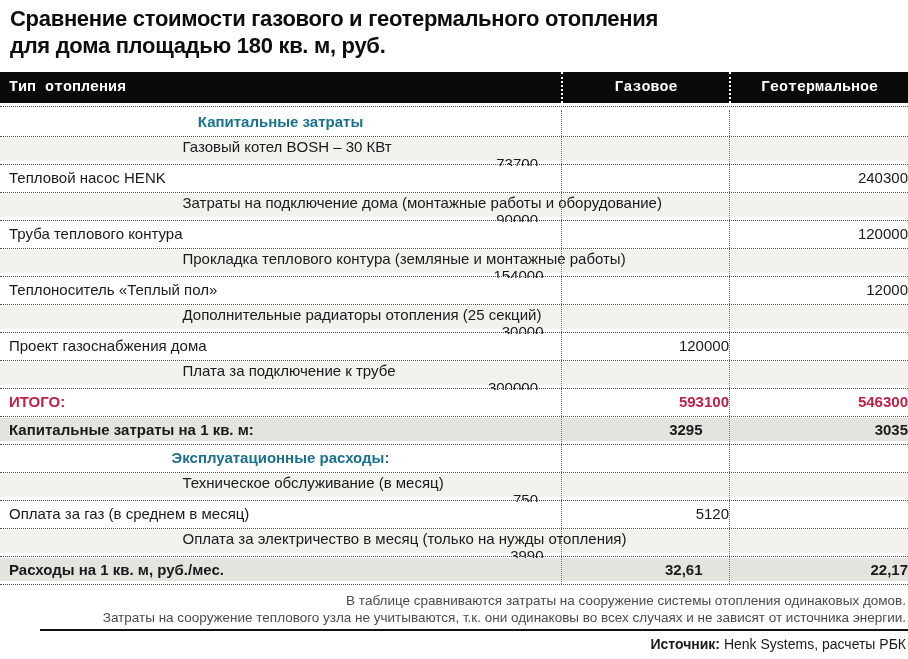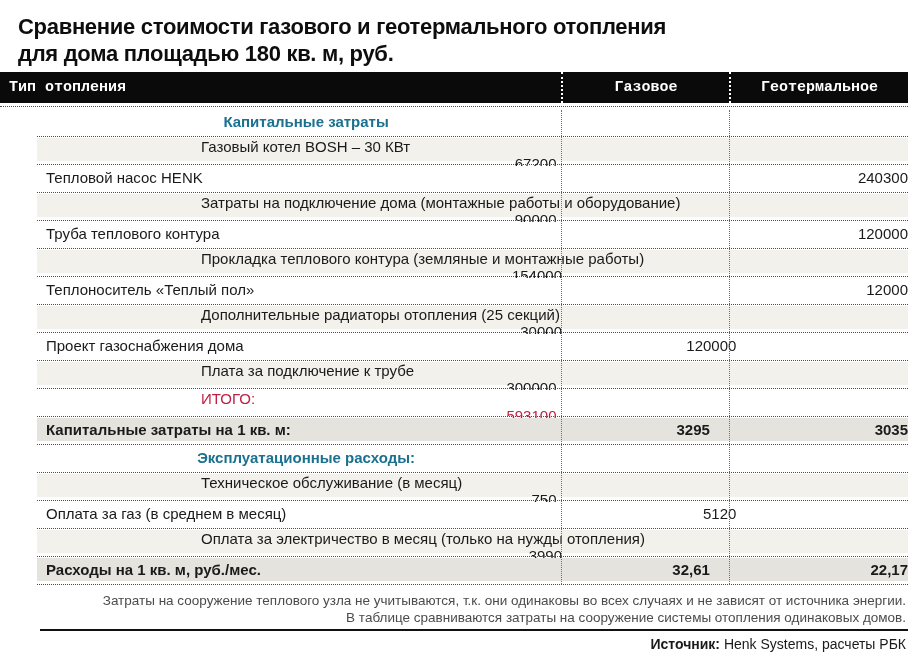--- a/index.html
+++ b/index.html
@@ -9,51 +9,51 @@
     --row-dark:#e5e3dd;
     --ink:#1a1a1a;
     --dot:#4a4a4a;
   }
   html,body{margin:0;padding:0;background:#fff;}
   body{
     width:908px;height:659px;position:relative;overflow:hidden;
     font-family:"Liberation Sans","DejaVu Sans",sans-serif;color:var(--ink);
   }
   .title{
-    position:absolute;left:10px;top:5px;margin:8px;
+    position:absolute;left:10px;top:5px;margin:0;
     font-size:22px;line-height:27px;font-weight:bold;color:#0d0d0d;
     letter-spacing:-0.3px;
   }
   .table{position:absolute;left:0;top:72px;width:908px;}
   .thead{
     display:flex;align-items:center;height:31px;background:#0a0a0a;color:#fff;
     font-size:15px;font-weight:bold;position:relative;margin-bottom:7px;font-family:Liberation Mono, monospace;
   }
   .thead::after{
     content:"";position:absolute;left:0;right:0;bottom:-4px;
     border-top:1px dotted var(--dot);
   }
   .cell{box-sizing:border-box;}
   .c1{width:561px;padding-left:9px;text-align:left;}
   .c2{width:168px;text-align:right;}
   .c3{width:179px;text-align:right;}
   .thead .c2,.thead .c3{border-left:2px dotted #ffffff;height:100%;display:flex;align-items:center;justify-content:center;}
   .row{
     display:flex;align-items:center;height:23px;margin-bottom:5px;
-    font-size:15px;position:relative;margin-left:37px;
+    font-size:15px;position:relative;
   }
   .row::after{
     content:"";position:absolute;left:0;right:0;bottom:-4px;
     border-top:1px dotted var(--dot);
   }
   .bg-white{background:#ffffff;}
   .bg-gray{background:var(--row-gray);flex-direction:column;}
   .bg-dark{background:var(--row-dark);gap:44px;}
   .t-section .c1{color:var(--blue);font-weight:bold;text-align:center;padding-left:0;}
-  .t-total{color:var(--red);font-weight:normal;flex-direction:column;}
+  .t-total{color:var(--red);font-weight:bold;}
   .t-bold{font-weight:bold;}
   .vline{position:absolute;top:38px;width:0;border-left:1px dotted #6e6e6e;}
   .v1{left:561px;height:474px;}
   .v2{left:729px;height:474px;}
   .notes{
     position:absolute;top:592px;left:0;right:2px;text-align:right;
     font-size:13.5px;line-height:17px;color:#4b4b4b;
   }
   .rule{position:absolute;top:629px;left:40px;right:0;border-top:2px solid #111;}
   .source{
@@ -75,21 +75,21 @@
       <div class="cell c3">Геотермальное</div>
     </div>
     <div class="tbody" id="tbody">
         <div class="row bg-white t-section">
           <div class="cell c1">Капитальные затраты</div>
           <div class="cell c2"></div>
           <div class="cell c3"></div>
         </div>
         <div class="row bg-gray t-normal">
           <div class="cell c1">Газовый котел BOSH – 30 КВт</div>
-          <div class="cell c2">67200</div>
+          <div class="cell c2">73700</div>
           <div class="cell c3"></div>
         </div>
         <div class="row bg-white t-normal">
           <div class="cell c1">Тепловой насос HENK</div>
           <div class="cell c2"></div>
           <div class="cell c3">240300</div>
         </div>
         <div class="row bg-gray t-normal">
           <div class="cell c1">Затраты на подключение дома (монтажные работы и оборудование)</div>
           <div class="cell c2">90000</div>
@@ -159,21 +159,21 @@
           <div class="cell c1">Расходы на 1 кв. м, руб./мес.</div>
           <div class="cell c2">32,61</div>
           <div class="cell c3">22,17</div>
         </div>
       </div>
     <div class="vline v1"></div>
     <div class="vline v2"></div>
   </div>
 
   <div class="notes">
+    <div>В таблице сравниваются затраты на сооружение системы отопления одинаковых домов.</div>
     <div>Затраты на сооружение теплового узла не учитываются, т.к. они одинаковы во всех случаях и не зависят от источника энергии.</div>
-    <div>В таблице сравниваются затраты на сооружение системы отопления одинаковых домов.</div>
   </div>
 
   <div class="rule"></div>
 
   <div class="source"><b>Источник:</b> <span>Henk Systems, расчеты РБК</span></div>
 
 </div>
 
 </body></html>

